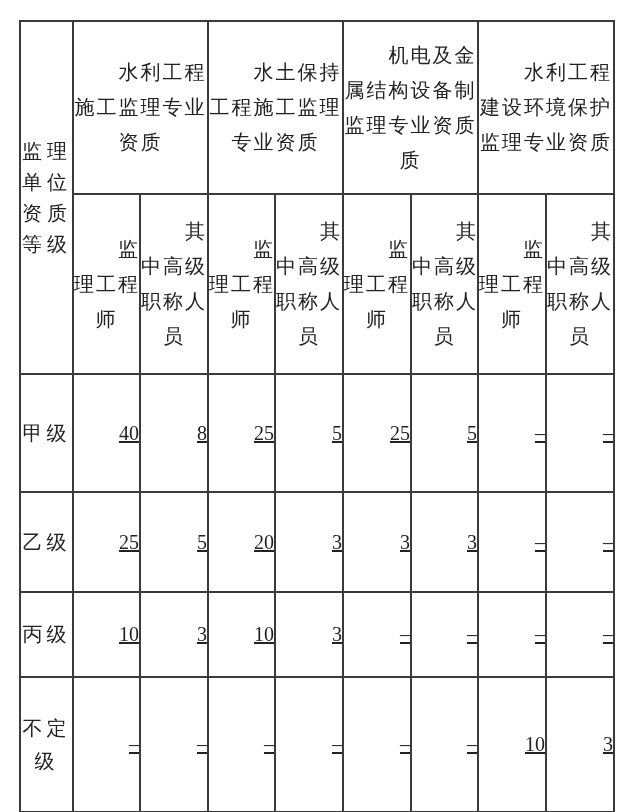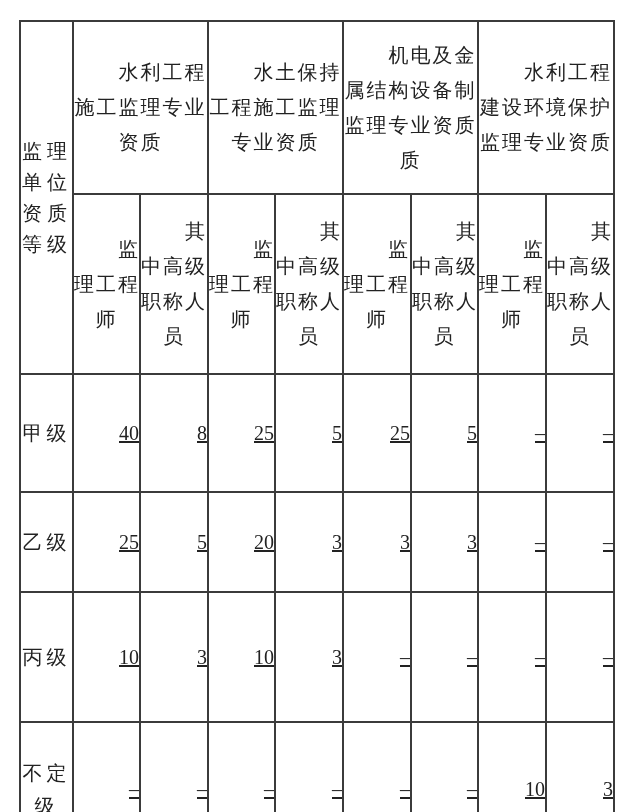--- a/index.html
+++ b/index.html
@@ -29,21 +29,21 @@
     margin: 0;
     font-weight: normal;
     vertical-align: middle;
     overflow: hidden;
   }
   
   tr.r-group  { height: 173px; }
   tr.r-sub    { height: 180px; }
   tr.r-jia    { height: 118px; }
   tr.r-yi     { height: 100px; }
-  tr.r-bing   { height: 130px; }
+  tr.r-bing   { height: 85px; }
   tr.r-buding { height: 135px; padding-left: 16px; }
 
   
   .corner {
     white-space: pre;
     text-align: right;
     font-size: 20px;
     line-height: 31px;
     letter-spacing: 5px;
   }

